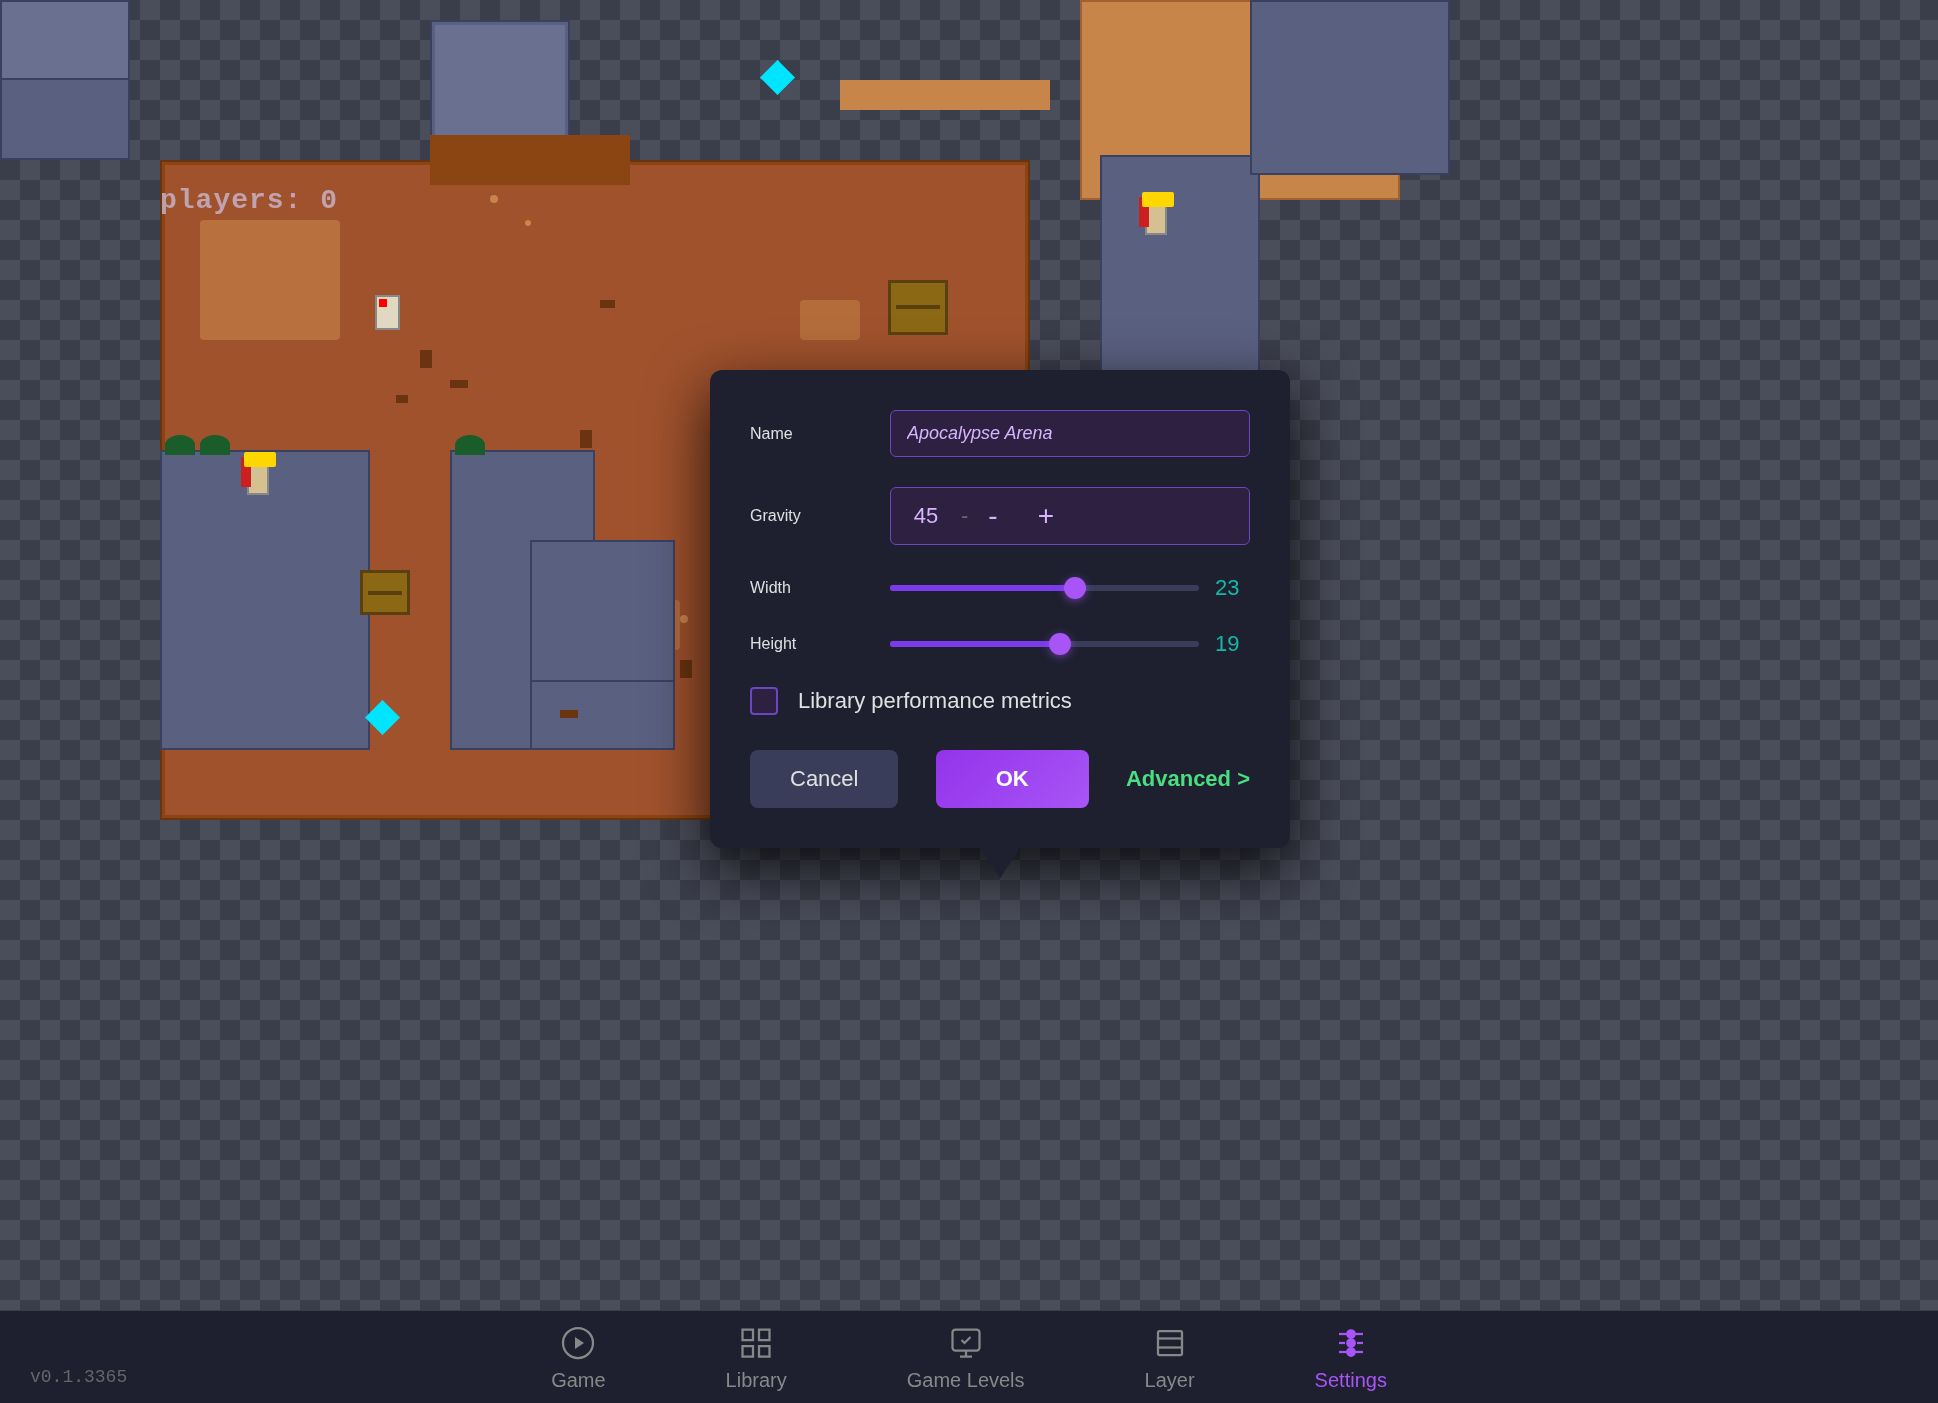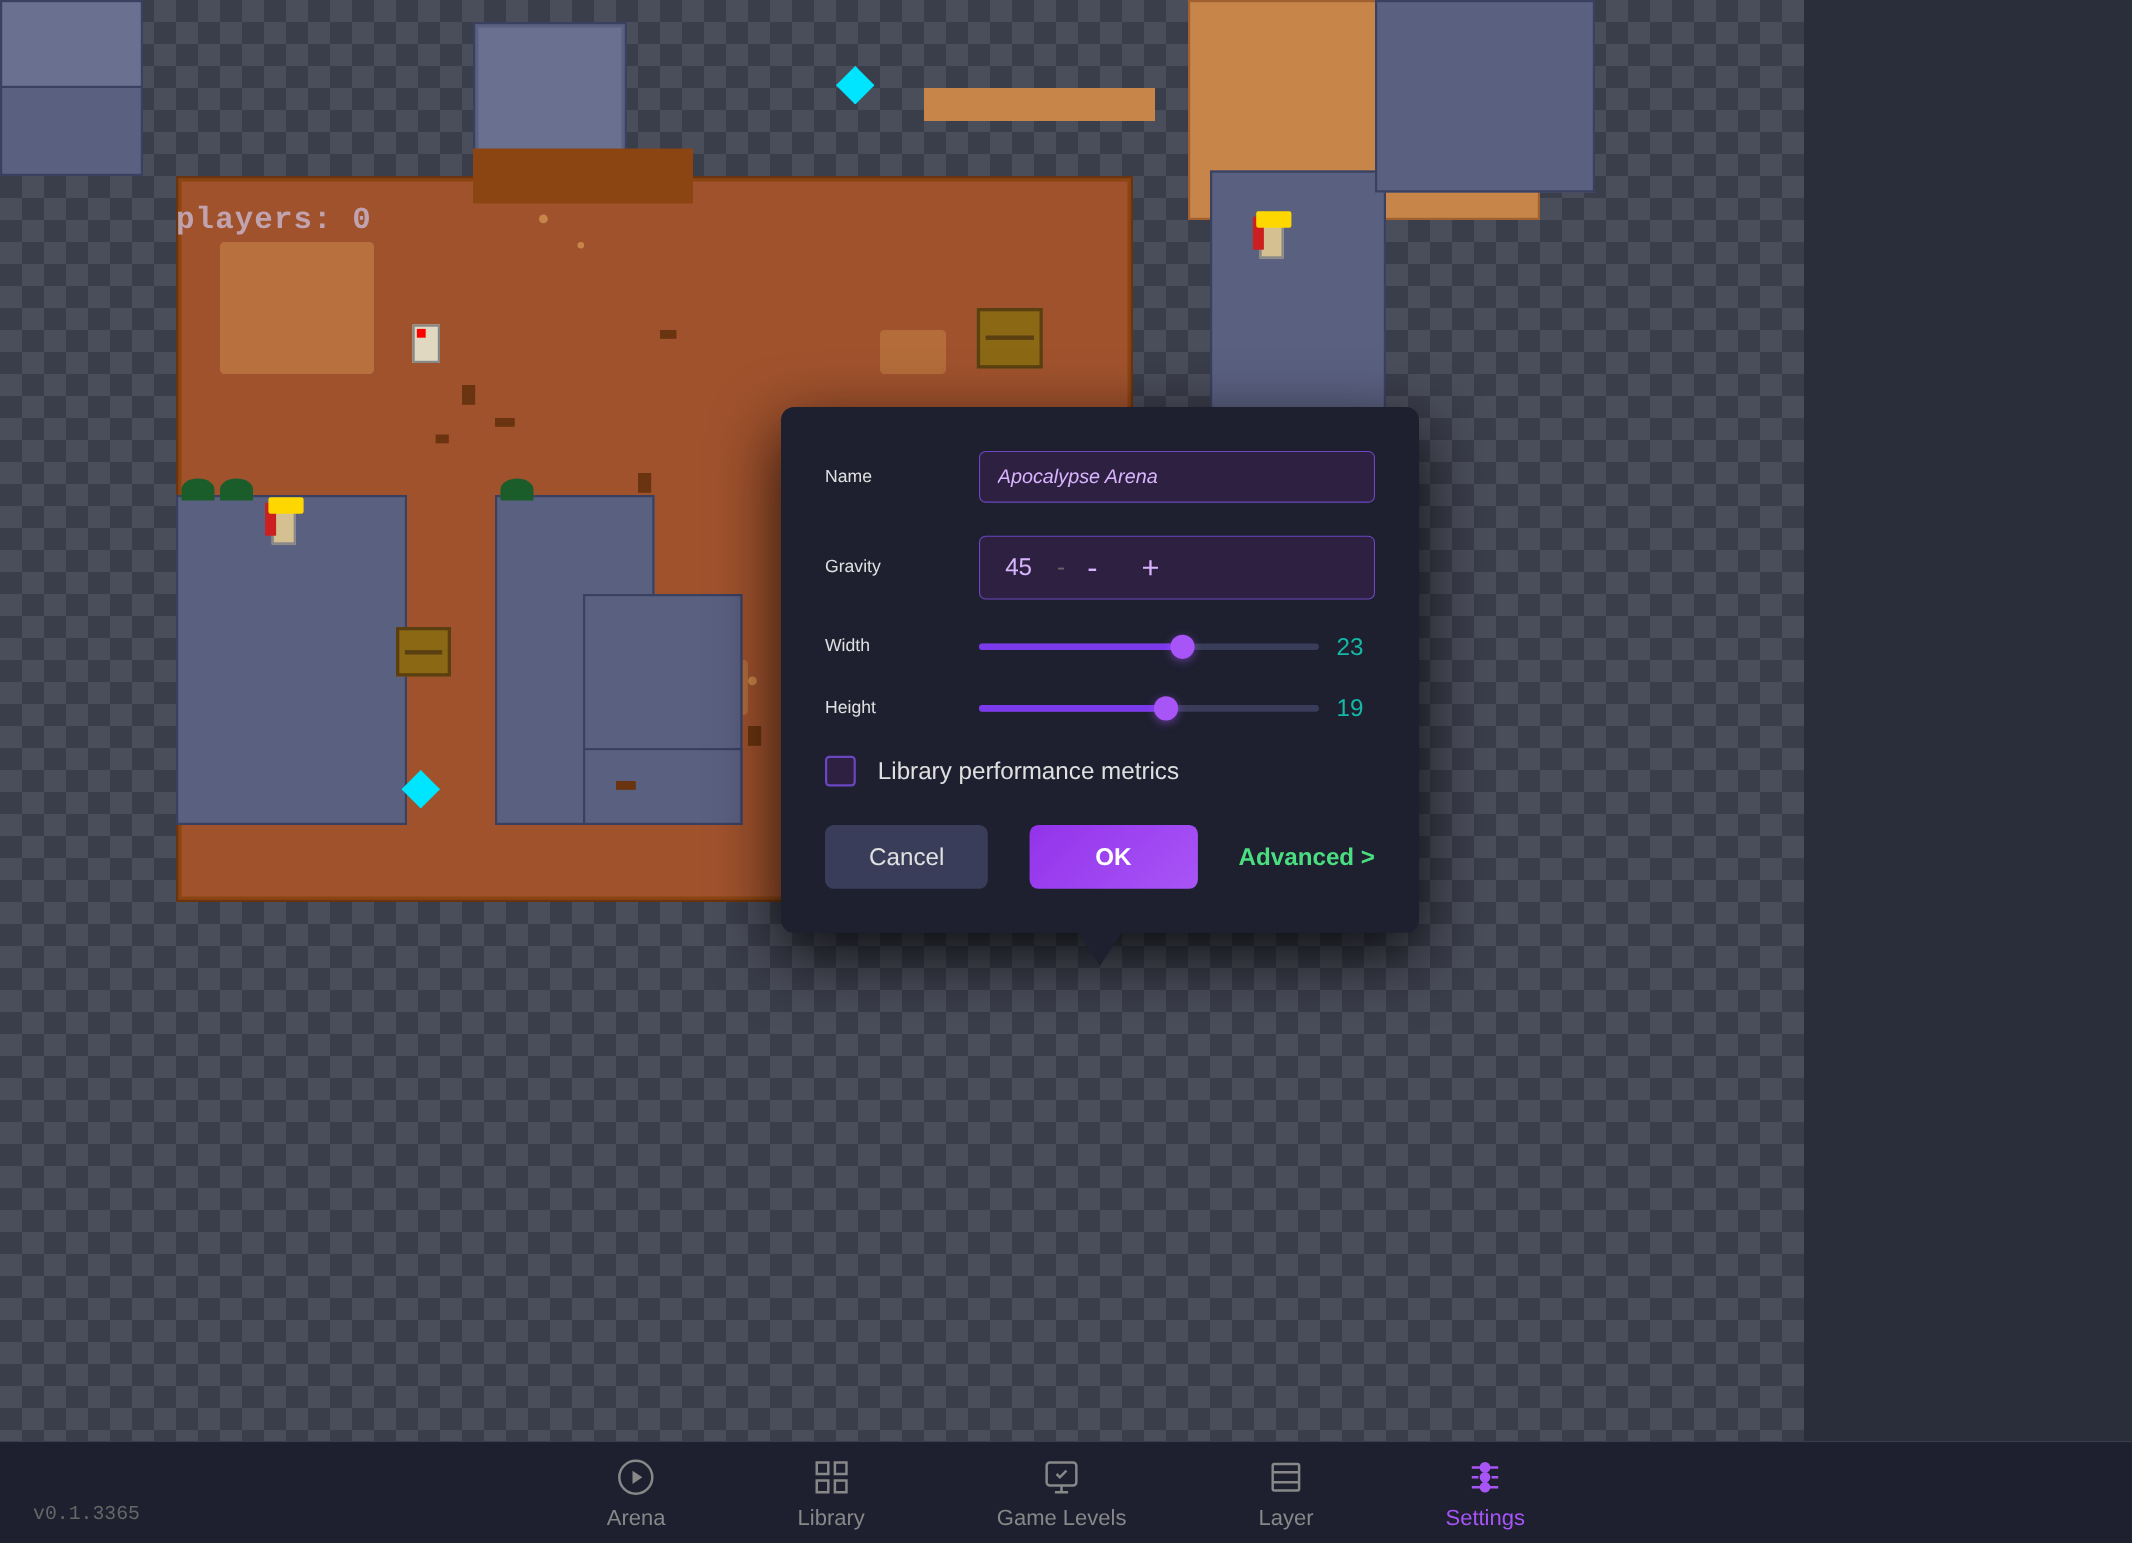--- a/index.html
+++ b/index.html
@@ -11,21 +11,21 @@
       font-family: 'Segoe UI', Arial, sans-serif;
       background: #2a2d3a;
       position: relative;
     }
 
     
     #game-canvas {
       position: absolute;
       top: 0;
       left: 0;
-      width: 1640px;
+      width: 1938px;
       height: 1310px;
       background: #3a3d4a;
       overflow: hidden;
     }
 
     
     .checker-bg {
       position: absolute;
       top: 0; left: 0; right: 0; bottom: 0;
       background-image:
@@ -501,21 +501,21 @@
 <div id="toolbar">
   <span class="version-text">v0.1.3365</span>
 
   <div class="toolbar-item">
     <div class="toolbar-icon">
       <svg viewBox="0 0 24 24" fill="none" stroke="currentColor" xmlns="http://www.w3.org/2000/svg">
         <circle cx="12" cy="12" r="10"></circle>
         <polygon points="10,8 16,12 10,16" fill="currentColor" stroke="none"></polygon>
       </svg>
     </div>
-    <span class="toolbar-label">Arena</span>
+    <span class="toolbar-label">Game</span>
   </div>
 
   <div class="toolbar-item">
     <div class="toolbar-icon">
       <svg viewBox="0 0 24 24" fill="none" stroke="currentColor" xmlns="http://www.w3.org/2000/svg">
         <path d="M3 3h7v7H3zM14 3h7v7h-7zM3 14h7v7H3zM14 14h7v7h-7z"></path>
       </svg>
     </div>
     <span class="toolbar-label">Library</span>
   </div>

